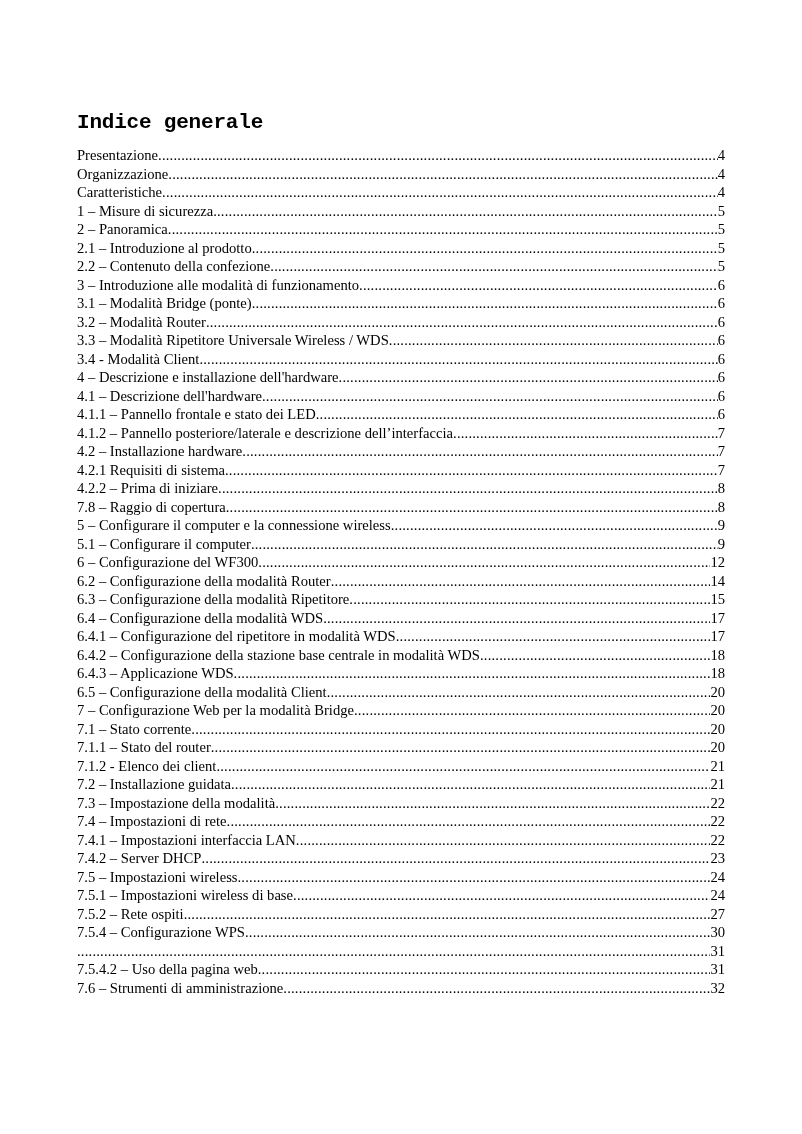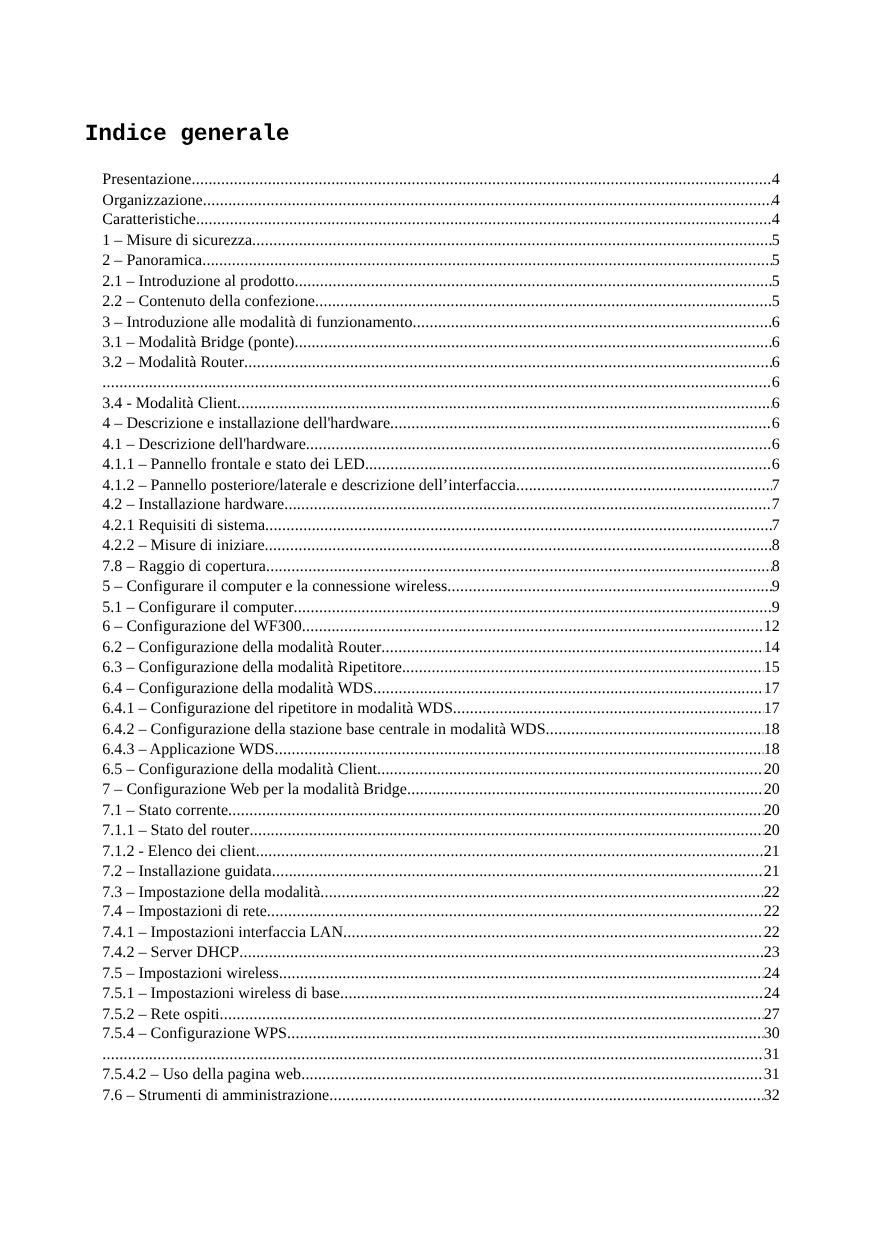--- a/index.html
+++ b/index.html
@@ -23,21 +23,21 @@
     .toc-title {
       font-family: Liberation Mono, monospace;
       font-weight: bold;
       font-size: 21px;
       line-height: 30px;
       margin: 0 0 8px 0;
       letter-spacing: -0.2px;
     }
     .toc-list {
       list-style: none;
-      margin: 16px;
+      margin: 0;
       padding: 0;
     }
     .toc-item {
       display: flex;
       align-items: baseline;
       height: 18.5px;
       font-family: "Liberation Serif", serif;
       font-size: 14.6px;
       line-height: 18.5px;
       white-space: nowrap;
@@ -110,20 +110,21 @@
     <span class="toc-label">3.1 – Modalità Bridge (ponte)</span>
     <span class="toc-leader"></span>
     <span class="toc-page">6</span>
   </li>
       <li class="toc-item">
     <span class="toc-label">3.2 – Modalità Router</span>
     <span class="toc-leader"></span>
     <span class="toc-page">6</span>
   </li>
       <li class="toc-item">
+    <span class="toc-label">3.3 – Modalità Ripetitore Universale Wireless / WDS</span>
     <span class="toc-leader"></span>
     <span class="toc-page">6</span>
   </li>
       <li class="toc-item">
     <span class="toc-label">3.4 - Modalità Client</span>
     <span class="toc-leader"></span>
     <span class="toc-page">6</span>
   </li>
       <li class="toc-item">
     <span class="toc-label">4 – Descrizione e installazione dell'hardware</span>
@@ -149,21 +150,21 @@
     <span class="toc-label">4.2 – Installazione hardware</span>
     <span class="toc-leader"></span>
     <span class="toc-page">7</span>
   </li>
       <li class="toc-item">
     <span class="toc-label">4.2.1 Requisiti di sistema</span>
     <span class="toc-leader"></span>
     <span class="toc-page">7</span>
   </li>
       <li class="toc-item">
-    <span class="toc-label">4.2.2 – Misure di iniziare</span>
+    <span class="toc-label">4.2.2 – Prima di iniziare</span>
     <span class="toc-leader"></span>
     <span class="toc-page">8</span>
   </li>
       <li class="toc-item">
     <span class="toc-label">7.8 – Raggio di copertura</span>
     <span class="toc-leader"></span>
     <span class="toc-page">8</span>
   </li>
       <li class="toc-item">
     <span class="toc-label">5 – Configurare il computer e la connessione wireless </span>

